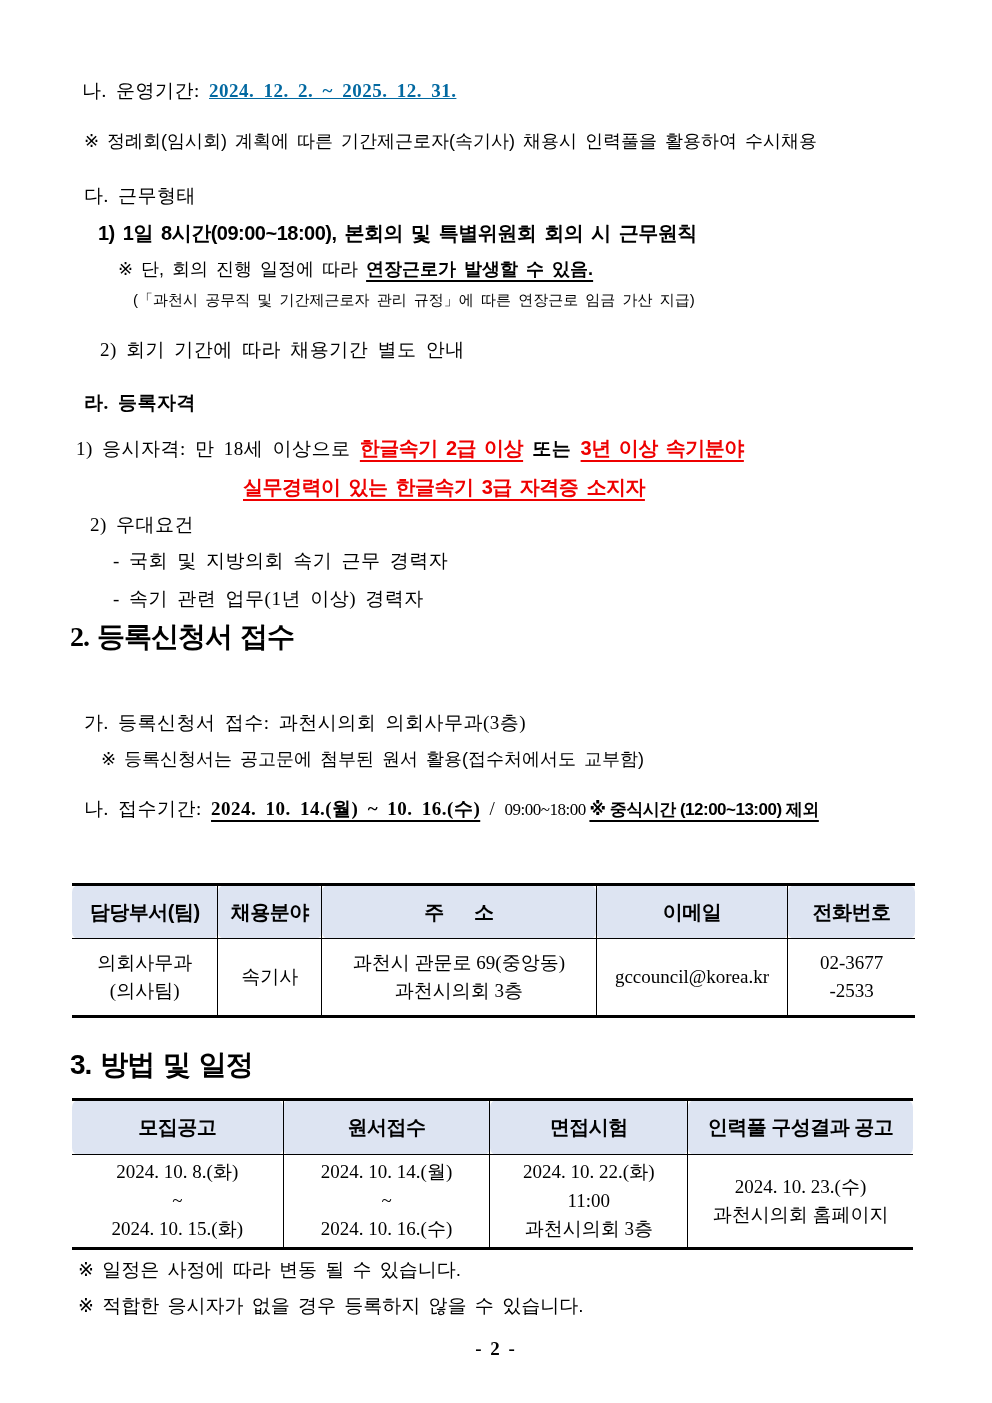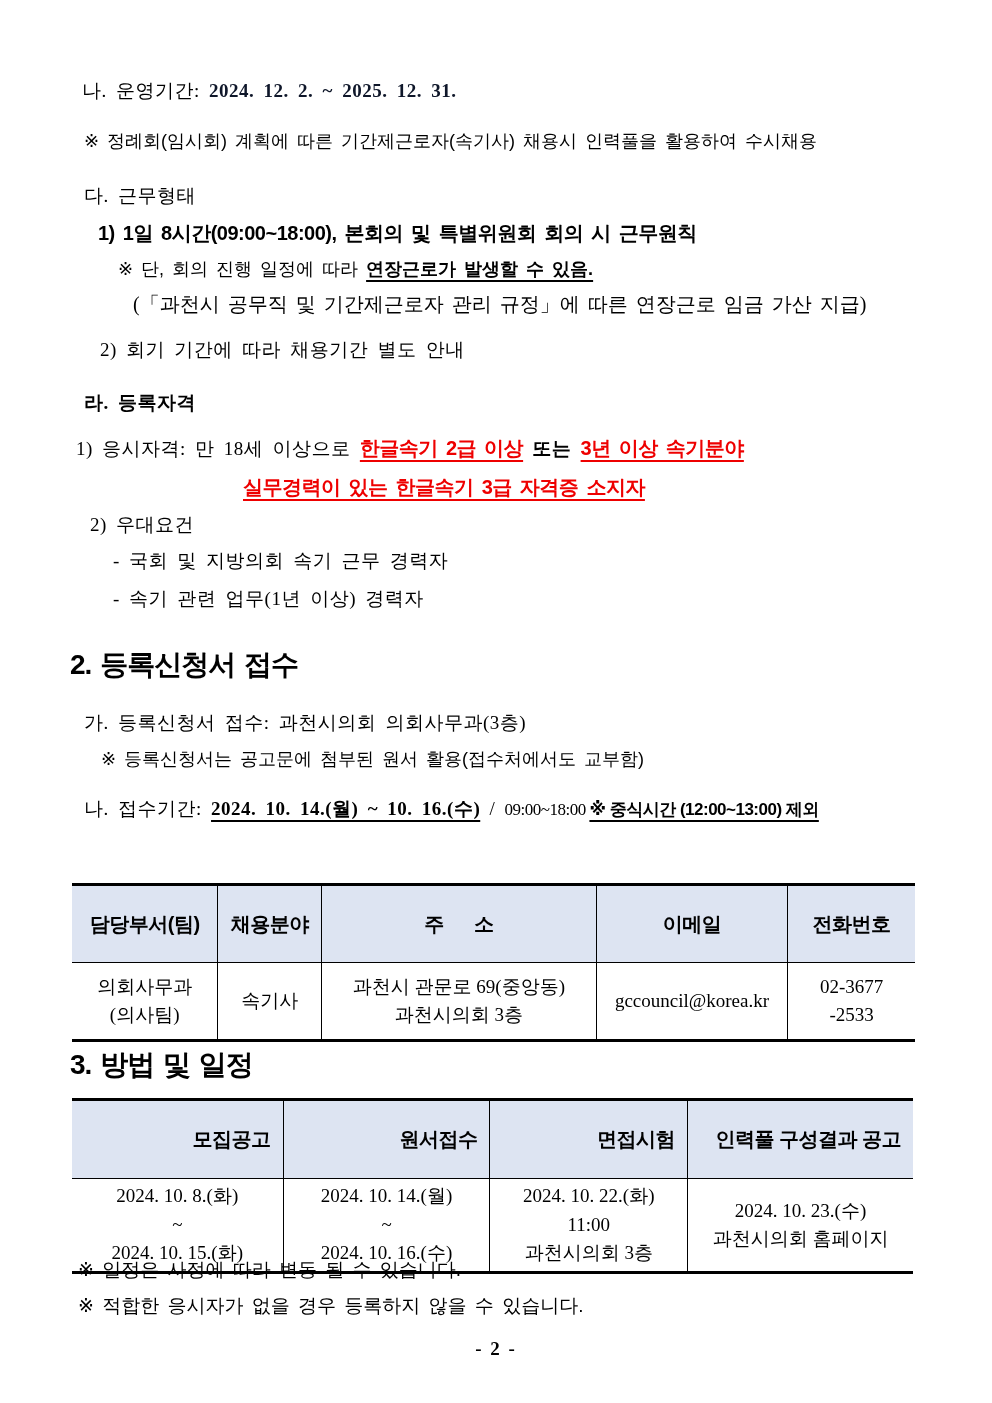--- a/index.html
+++ b/index.html
@@ -18,21 +18,21 @@
     word-spacing: 4px;
     letter-spacing: 0.5px;
   }
   .gothic {
     font-family: "Liberation Sans", "DejaVu Sans", sans-serif;
     font-size: 18px;
     word-spacing: 3px;
     letter-spacing: 0px;
   }
   .b { font-weight: bold; }
-  .blue { color: #0f172a; }
+  .blue { color: #0369a1; text-decoration: underline; }
   .red { color: #ee0000; }
   .u  { text-decoration: underline; text-underline-offset: 5px; text-decoration-thickness: 1.5px; }
   .u2 { text-decoration: underline; text-underline-offset: 5px; text-decoration-thickness: 2px; }
   .cond { font-size: 17px; letter-spacing: -0.5px; word-spacing: 0px; }
   .section-title {
     font-family: "Liberation Sans", "DejaVu Sans", sans-serif;
     font-size: 28px;
     font-weight: bold;
     letter-spacing: -1px;
     word-spacing: 2px;
@@ -53,34 +53,35 @@
   }
   .doc-table th {
     background: #dde4f2;
     font-family: "Liberation Sans", "DejaVu Sans", sans-serif;
     font-size: 20px;
     font-weight: bold;
     letter-spacing: -0.5px;
     border-bottom: 1.5px solid #000;
     text-align: center;
     vertical-align: middle;
-    padding: 12px;
+    padding: 0;
+    border-radius: 7px;
   }
   .doc-table td {
     font-family: "Liberation Serif", "DejaVu Serif", serif;
     font-size: 19px;
     text-align: center;
     vertical-align: middle;
     padding: 0;
     line-height: 1.5;
   }
   .doc-table th + th, .doc-table td + td { border-left: 1px solid #000; }
   .t1 th { height: 52px; }
   .t1 td { height: 76px; }
-  .t2 th { height: 53px; text-align: right; }
+  .t2 th { height: 53px; }
   .t2 td { height: 92px; }
   .cell-line { display: block; }
   .pre { white-space: pre; }
   .email-cell { font-size: 20px; letter-spacing: 0px; }
   .pagenum {
     position: absolute;
     left: 0; width: 100%;
     text-align: center;
     font-family: "Liberation Serif", "DejaVu Serif", serif;
     font-size: 19px;
@@ -106,21 +107,21 @@
   </div>
 
   <div class="abs big-item" style="top:220px; left:98px;">
     <span>1) 1일 8시간(09:00~18:00), 본회의 및 특별위원회 회의 시 근무원칙</span>
   </div>
 
   <div class="abs gothic" style="top:257px; left:118px;">
     <span>※ 단, 회의 진행 일정에 따라 </span><span class="b u2">연장근로가 발생할 수 있음.</span>
   </div>
 
-  <div class="abs gothic" style="top:291px; left:133px; font-size:20px;font-family:Liberation Serif, serif;">
+  <div class="abs gothic" style="top:291px; left:133px; font-size:15px;">
     <span>(「과천시 공무직 및 기간제근로자 관리 규정」에 따른 연장근로 임금 가산 지급)</span>
   </div>
 
   <div class="abs serif" style="top:337px; left:100px;">
     <span>2) 회기 기간에 따라 채용기간 별도 안내</span>
   </div>
 
   <div class="abs serif" style="top:390px; left:84px;font-weight:bold;">
     <span>라. 등록자격</span>
   </div>
@@ -138,21 +139,21 @@
   </div>
 
   <div class="abs serif" style="top:548px; left:113px;">
     <span>- 국회 및 지방의회 속기 근무 경력자</span>
   </div>
 
   <div class="abs serif" style="top:586px; left:113px;">
     <span>- 속기 관련 업무(1년 이상) 경력자</span>
   </div>
 
-  <div class="abs section-title" style="top:646px; left:70px;">
+  <div class="abs section-title" style="top:618px; left:70px;font-family:Liberation Serif, serif;">
     <span>2. 등록신청서 접수</span>
   </div>
 
   <div class="abs serif" style="top:710px; left:84px;">
     <span>가. 등록신청서 접수: 과천시의회 의회사무과(3층)</span>
   </div>
 
   <div class="abs gothic" style="top:747px; left:101px;">
     <span>※ 등록신청서는 공고문에 첨부된 원서 활용(접수처에서도 교부함)</span>
   </div>

